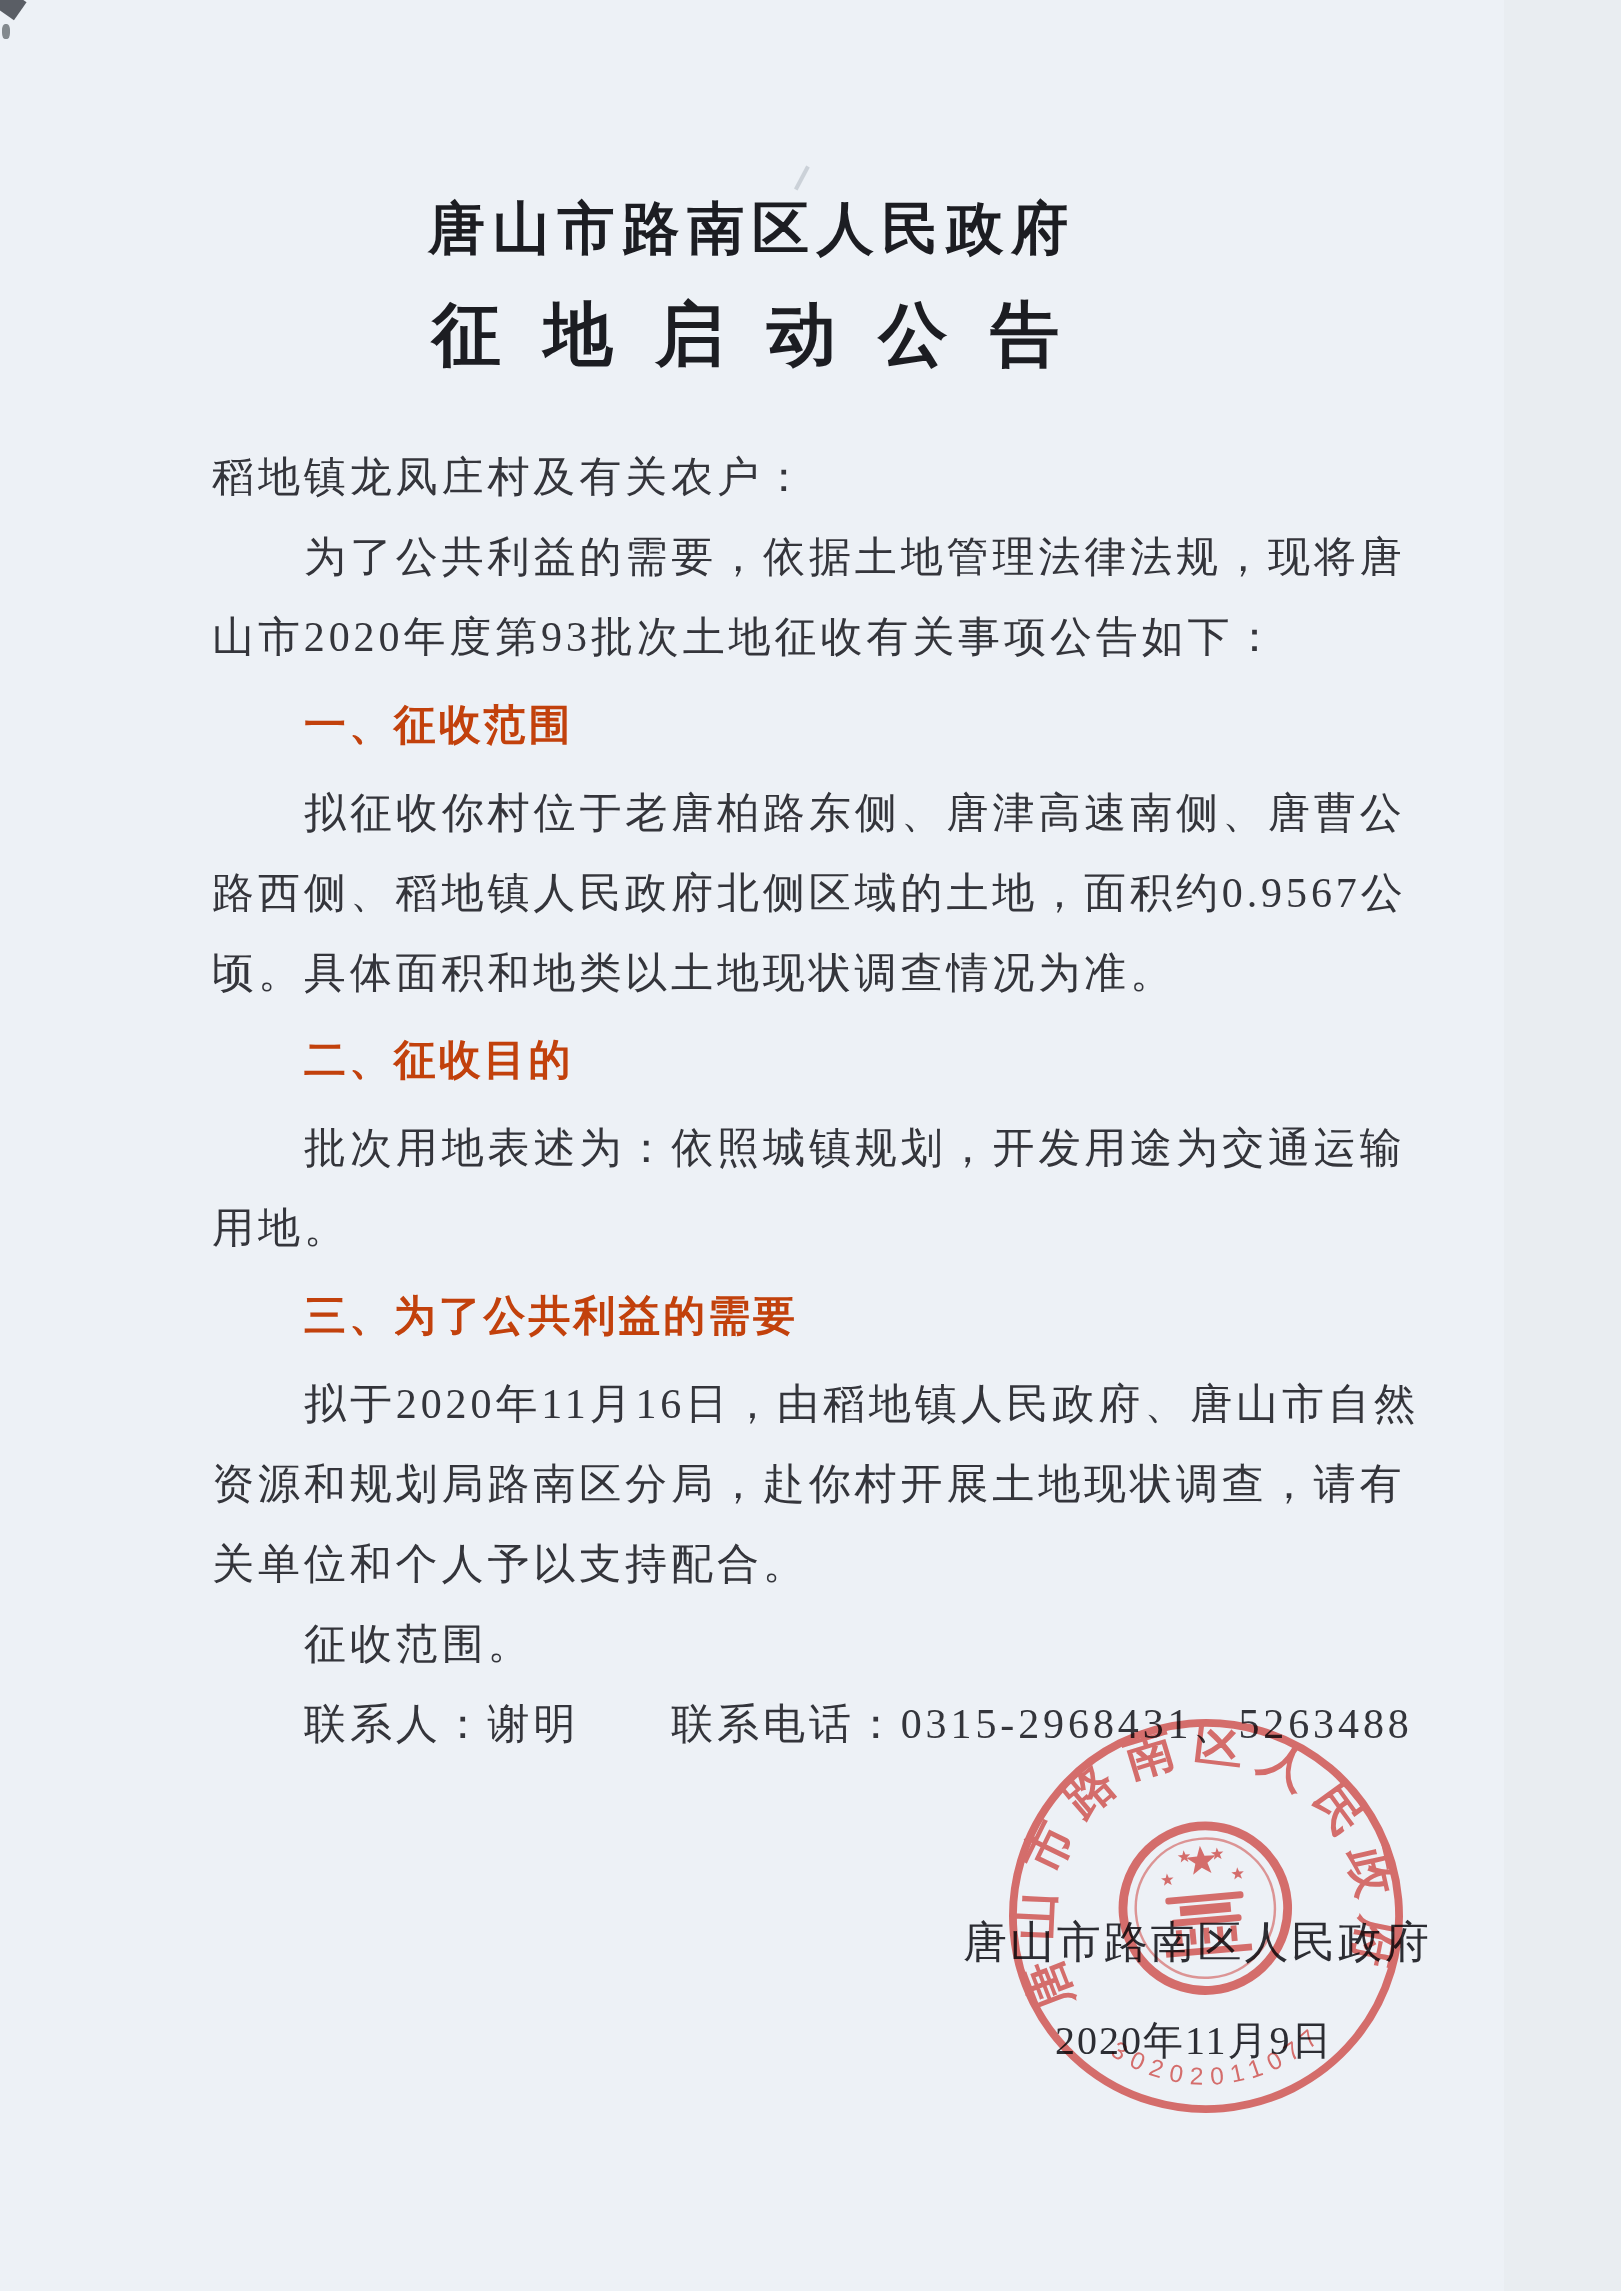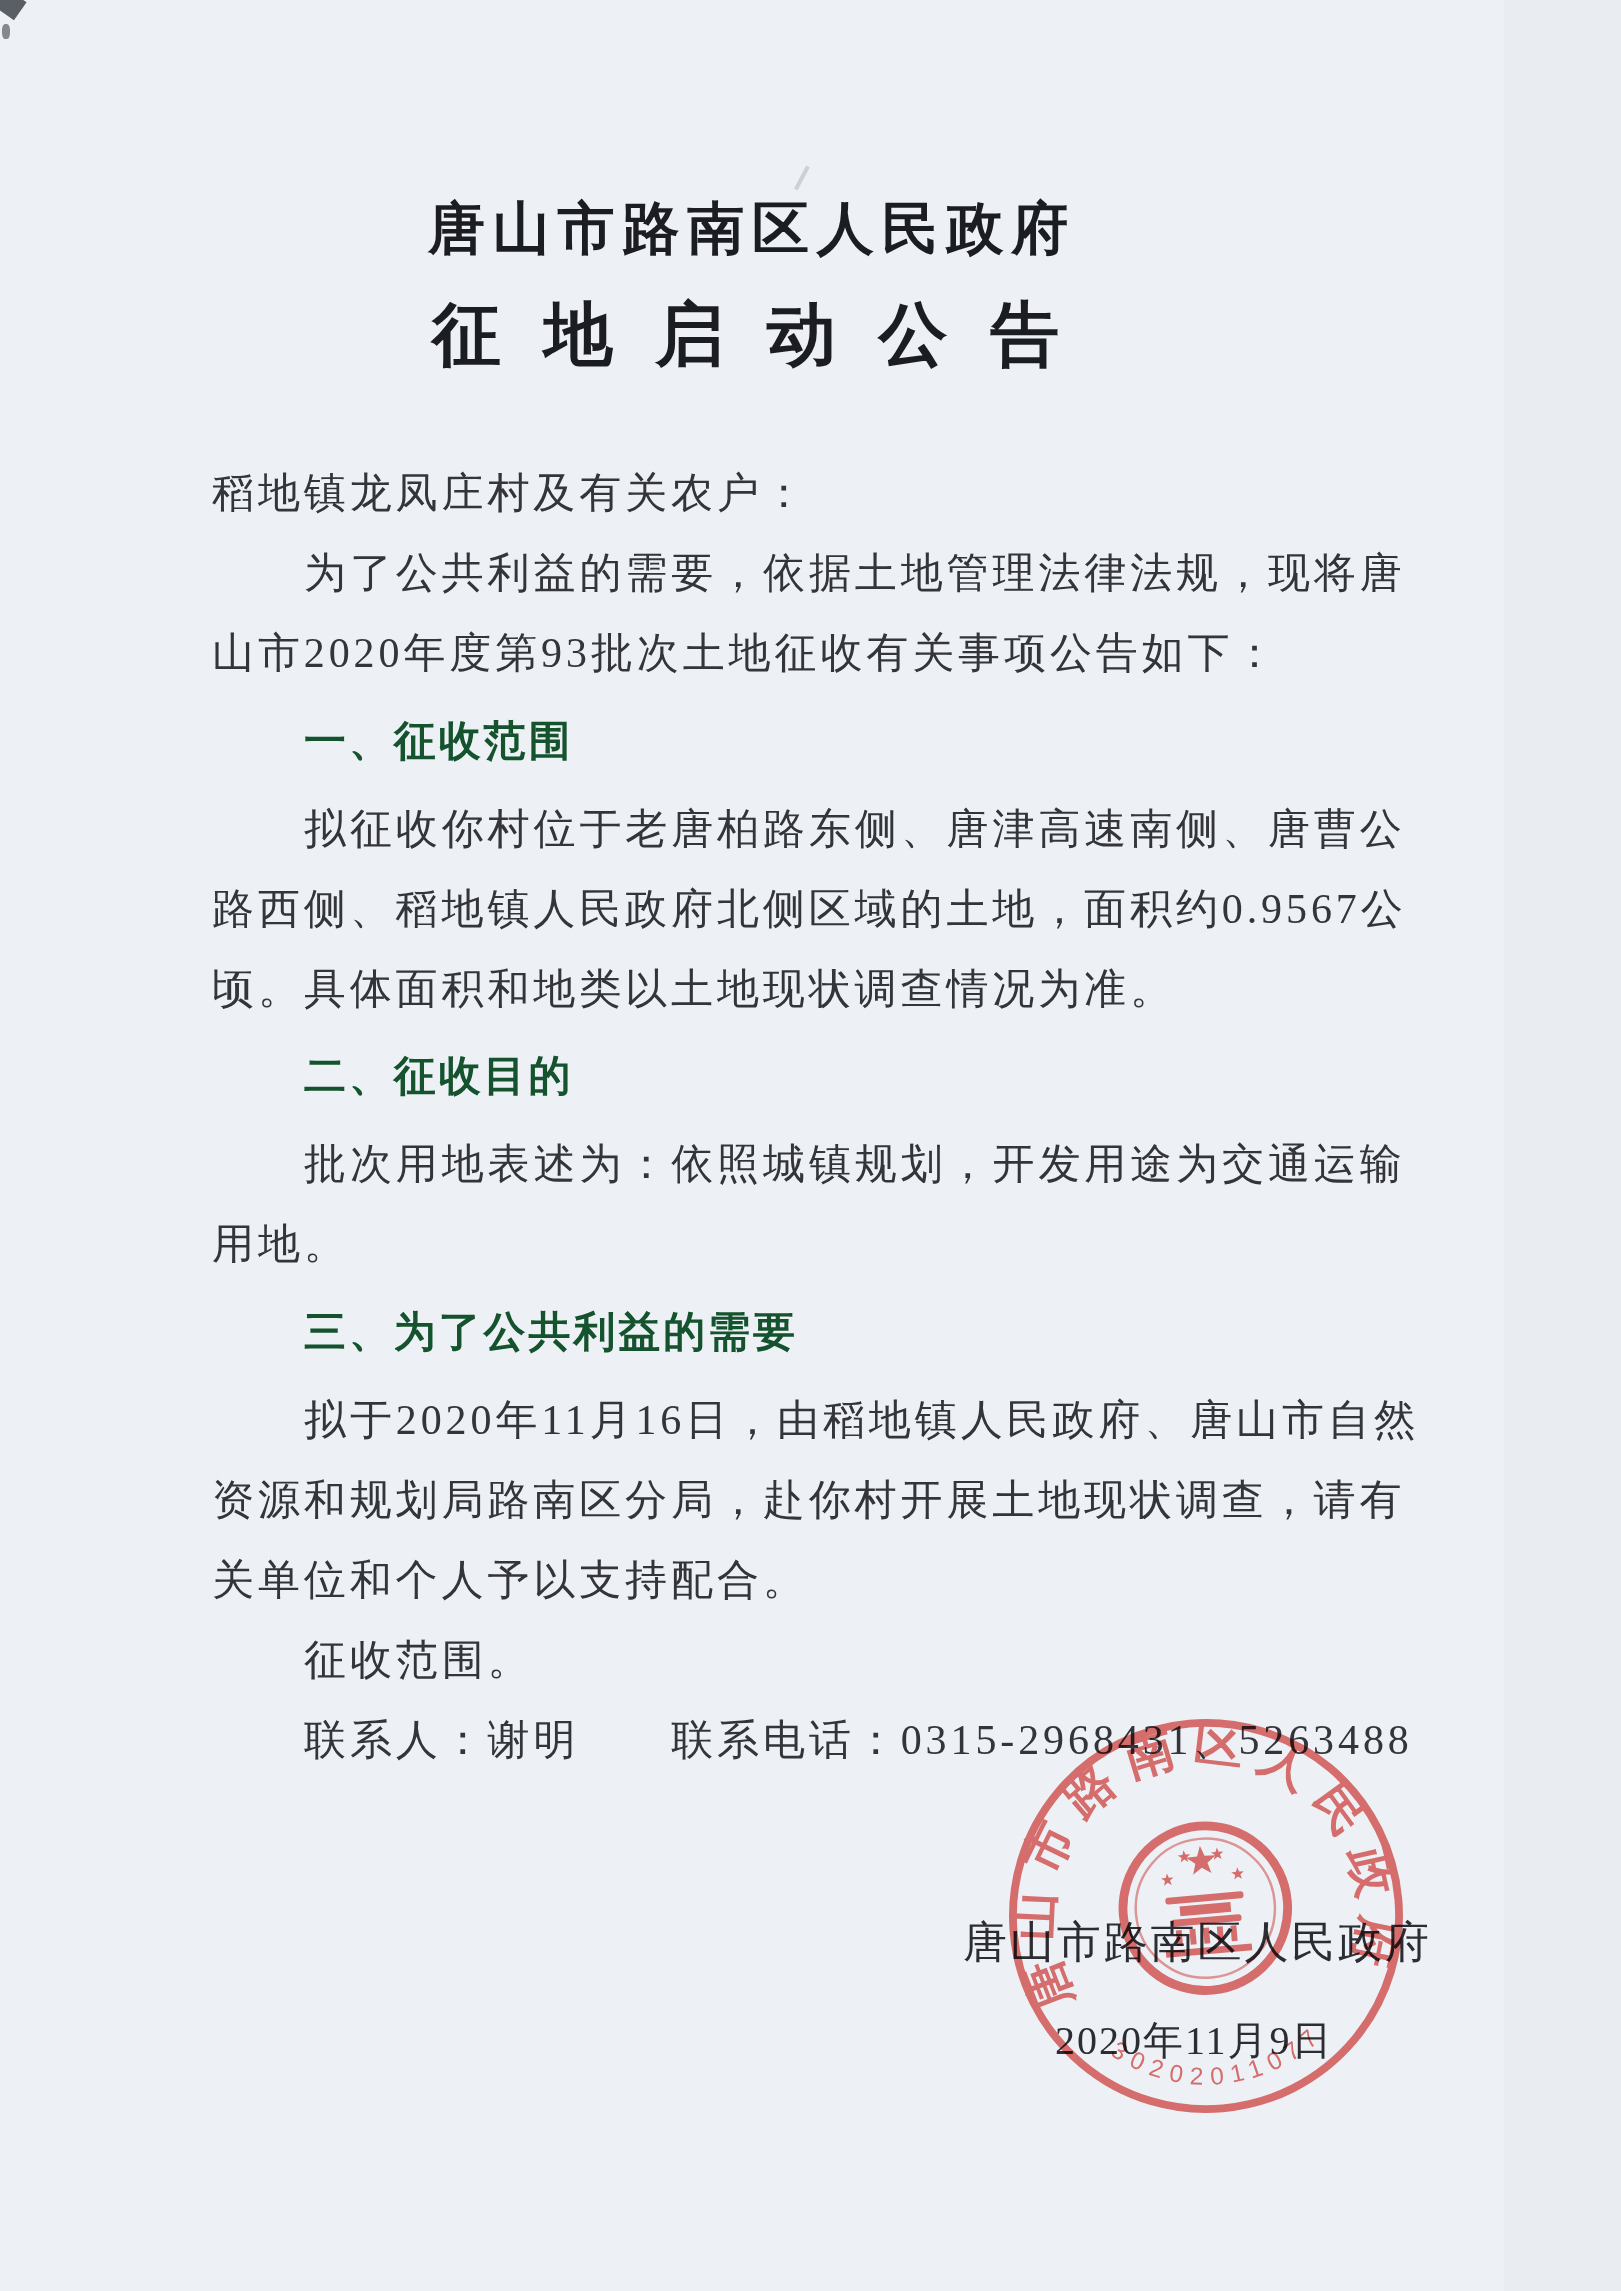--- a/index.html
+++ b/index.html
@@ -20,36 +20,36 @@
     top: 192px; left: 0; width: 100%;
     text-align: center;
     color: var(--title-ink, #1c1d22);
   }
   .title-1 { font-size: 57px; font-weight: 700; letter-spacing: 7.8px;  line-height: 73px; }
   .title-2 { font-size: 69px; font-weight: 700; letter-spacing: 12.7px; line-height: 73px; margin-top: 34px; }
 
   
   .body-lines {
     position: absolute;
-    left: 212px; top: 453px; width: 1208px;
+    left: 212px; top: 437px; width: 1208px;
   }
   .line {
     font-size: 42px;
     letter-spacing: 3.9px;
     line-height: 80px;
     white-space: nowrap;
     color: var(--ink, #33343a);
   }
   .line.indent { text-indent: 92px; }
   .line.heading {
     font-family: "Liberation Sans", "DejaVu Sans", sans-serif;
     font-weight: 700;
     text-indent: 92px;
     margin: 7.8px 0;
-    color: #14532d;
+    color: #c2410c;
     letter-spacing: 2.9px;
   }
 
   
   .signature {
     position: absolute; left: 963px; top: 1913px;
     font-size: 44px; letter-spacing: 2.9px; color: #2c2d33;
   }
   .sign-date {
     position: absolute; left: 1055px; top: 2013px;

